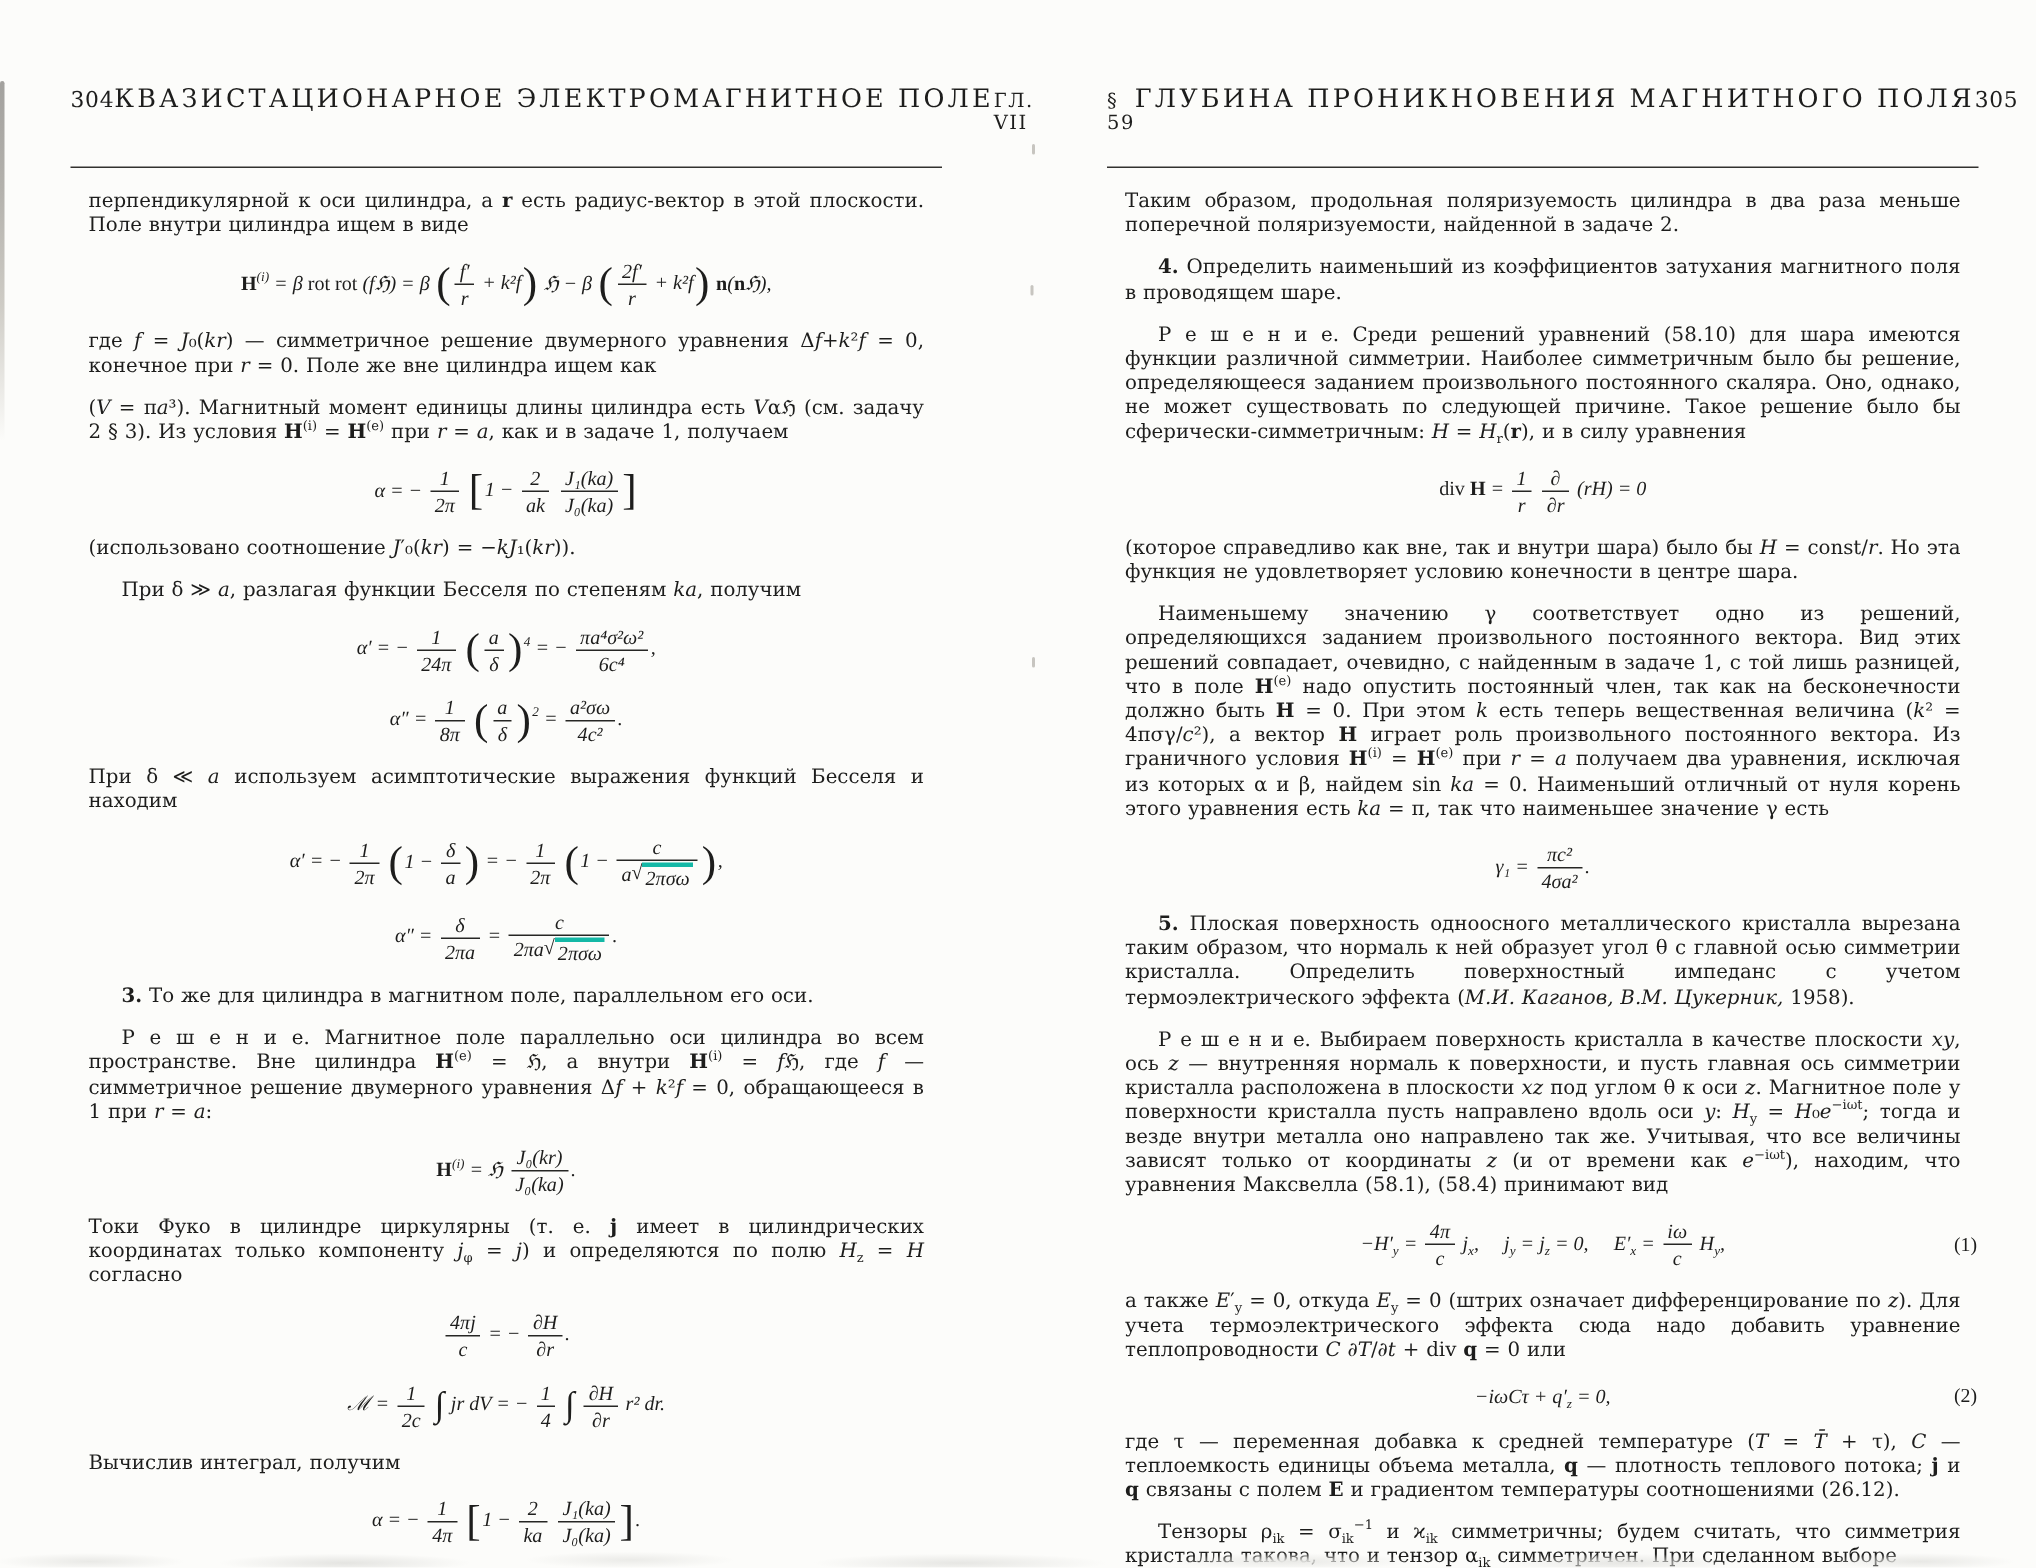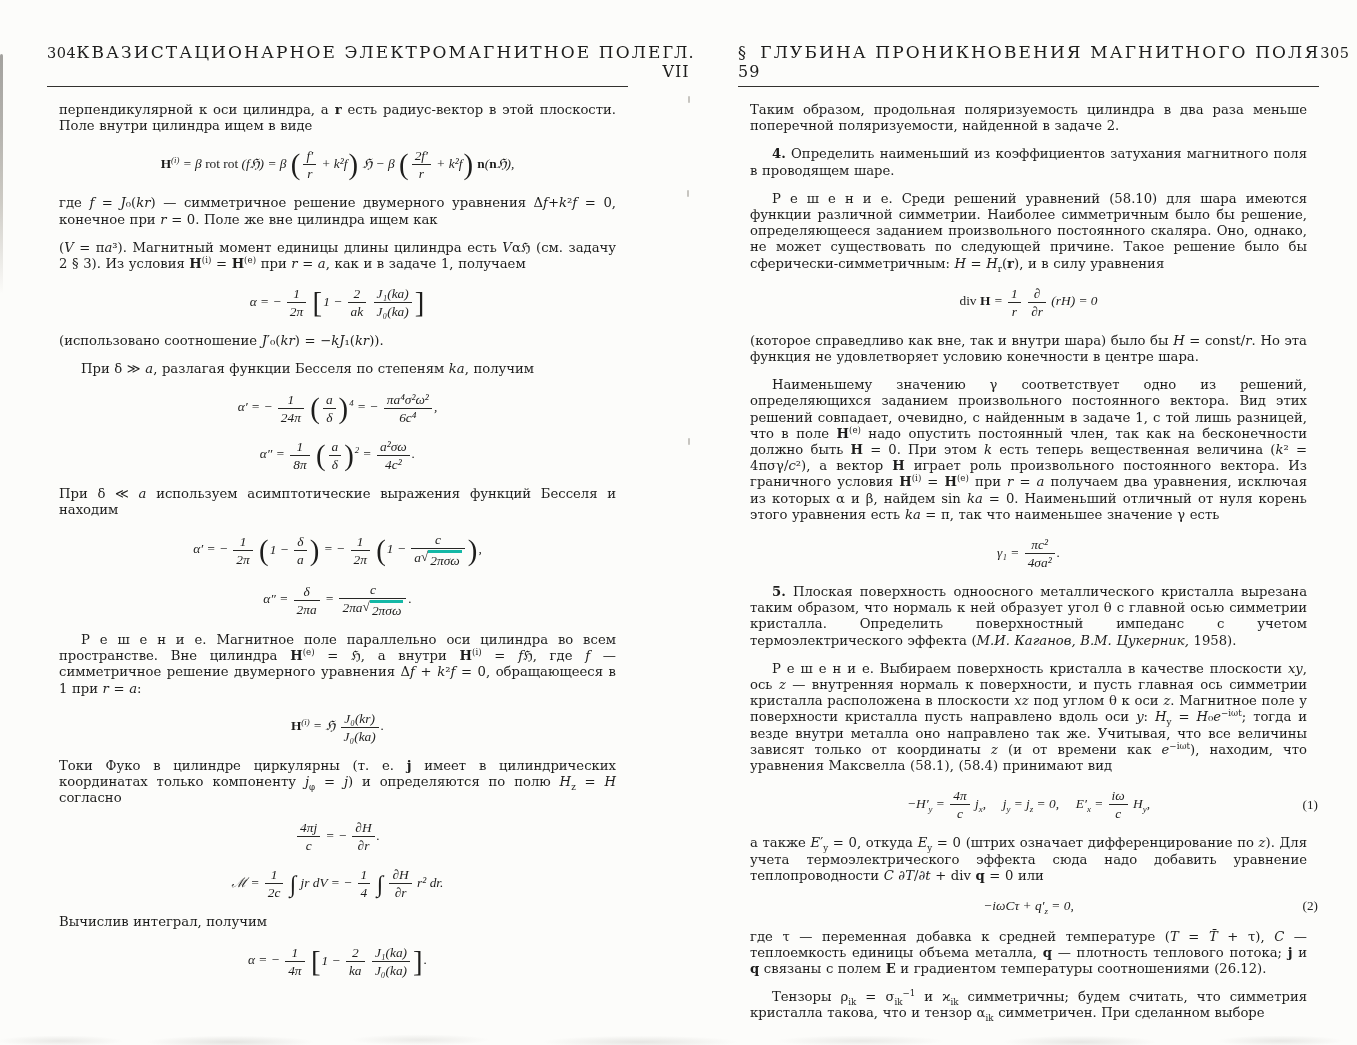--- a/index.html
+++ b/index.html
@@ -6,25 +6,25 @@
   body{
     width:1357px;height:1045px;position:relative;overflow:hidden;
     background:#fcfcfa;color:#1d1d1c;
     font-family:"DejaVu Serif","Liberation Serif",serif;
   }
   .page{position:absolute;top:0;width:581px}
   #page0{left:47px}
   #page1{left:738px}
   .runhead{
     display:flex;justify-content:space-between;align-items:baseline;
-    margin-top:42px;padding-bottom:5px;border-bottom:1.6px solid #32312e;
+    margin-top:56px;padding-bottom:21px;border-bottom:1.6px solid #32312e;
   }
   .rh-num{font-size:14.5px;letter-spacing:.5px}
   .rh-title{font-size:17px;letter-spacing:2.1px;white-space:nowrap}
-  .rh-side{font-size:16px;letter-spacing:1px}
+  .rh-side{font-size:13px;letter-spacing:1px}
   .pbody{margin-top:15px}
   .para{font-size:13.2px;line-height:16.2px;margin:12px;text-align:justify;word-spacing:.4px}
   .para.ind{text-indent:22px}
   b{font-style:normal;font-weight:bold}
   sup,sub{font-size:66%;line-height:0}
   .formula{
     position:relative;text-align:center;margin:14px 0;
     font-size:13.4px;font-style:italic;line-height:1.25;font-family:Liberation Serif, serif;
   }
   .rm{font-style:normal}
@@ -177,20 +177,21 @@
             <span class="d">2πa</span>
           </span> = <span class="frac">
             <span class="n">c</span>
             <span class="d">2πa<span class="sqrt">
                 <span class="rad">√</span>
                 <span class="rdc">2πσω</span>
               </span></span>
           </span>.</span>
     
   </div>
+      <p class="para ind"><b>3.</b> То же для цилиндра в магнитном поле, параллельном его оси.</p>
       <p class="para ind">Р е ш е н и е. Магнитное поле параллельно оси цилиндра во всем пространстве. Вне цилиндра <b>H</b><sup>(e)</sup> = ℌ, а внутри <b>H</b><sup>(i)</sup> = <i>f</i>ℌ, где <i>f</i> — симметричное решение двумерного уравнения Δ<i>f</i> + <i>k</i>²<i>f</i> = 0, обращающееся в 1 при <i>r</i> = <i>a</i>:</p>
       <div class="formula">
     <span class="fx"><b>H</b><sup>(i)</sup> = ℌ <span class="frac">
             <span class="n">J₀(kr)</span>
             <span class="d">J₀(ka)</span>
           </span>.</span>
     
   </div>
       <p class="para">Токи Фуко в цилиндре циркулярны (т. е. <b>j</b> имеет в цилиндрических координатах только компоненту <i>j</i><sub>φ</sub> = <i>j</i>) и определяются по полю <i>H</i><sub>z</sub> = <i>H</i> согласно</p>
       <div class="formula">

